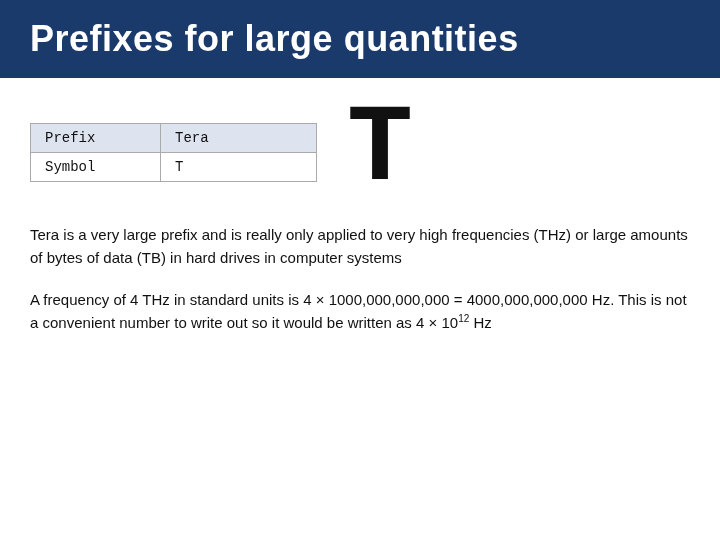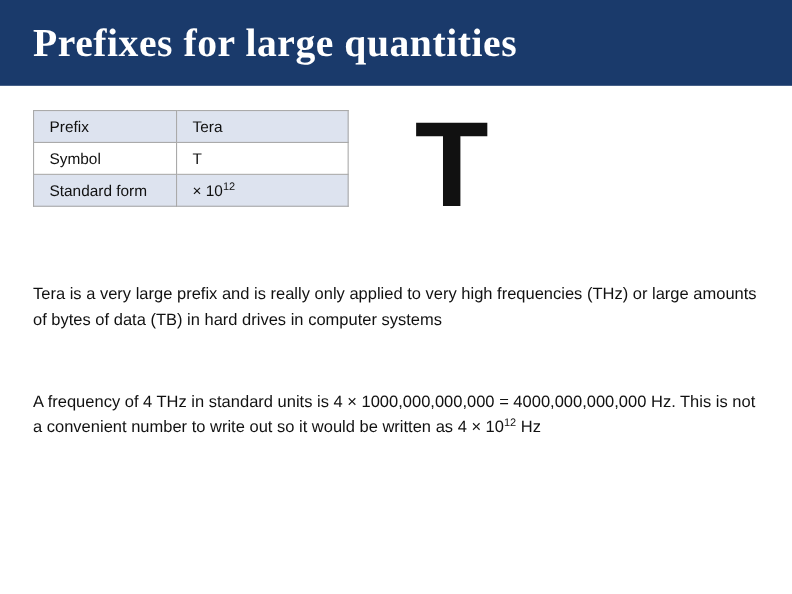--- a/index.html
+++ b/index.html
@@ -9,42 +9,41 @@
       background: #ffffff;
       font-family: Arial, sans-serif;
       overflow: hidden;
     }
 
     
     .header-banner {
       background-color: #1a3a6b;
       padding: 18px 30px;
       margin-bottom: 22px;
-      font-family: Liberation Serif, serif;
     }
     .header-title {
       color: #ffffff;
       font-size: 36px;
       font-weight: bold;
       letter-spacing: 0.5px;
     }
 
     
     .main-content {
       padding: 0 30px;
       display: flex;
       flex-direction: column;
       gap: 18px;
     }
 
     
     .top-section {
       display: flex;
-      align-items: flex-start;
-      gap: 30px;
+      align-items: center;
+      font-family: Liberation Mono, monospace;
     }
 
     
     .prefix-table {
       border-collapse: collapse;
       min-width: 280px;
     }
     .prefix-table td {
       border: 1px solid #aaaaaa;
       padding: 6px 14px;
@@ -73,21 +72,20 @@
       line-height: 1;
       margin-top: -5px;
       margin-left: 30px;
     }
 
     
     .description {
       font-size: 15px;
       color: #111;
       line-height: 1.55;
-      margin-top: 33px;
     }
 
     sup {
       font-size: 10px;
       vertical-align: super;
       line-height: 0;
     }
   </style>
 </head>
 <body>
@@ -103,24 +101,20 @@
     <table class="prefix-table">
       <tbody>
           <tr>
         <td>Prefix</td>
         <td>Tera</td>
       </tr>
       <tr>
         <td>Symbol</td>
         <td>T</td>
       </tr>
-      <tr>
-        <td>Standard form</td>
-        <td>× 10<sup>12</sup></td>
-      </tr>
     </tbody>
       </table>
 
     <div class="large-symbol">T</div>
   </div>
 
   <p class="description">
     Tera is a very large prefix and is really only applied to very high frequencies (THz) or large amounts of bytes of data (TB) in hard drives in computer systems
   </p>
 

